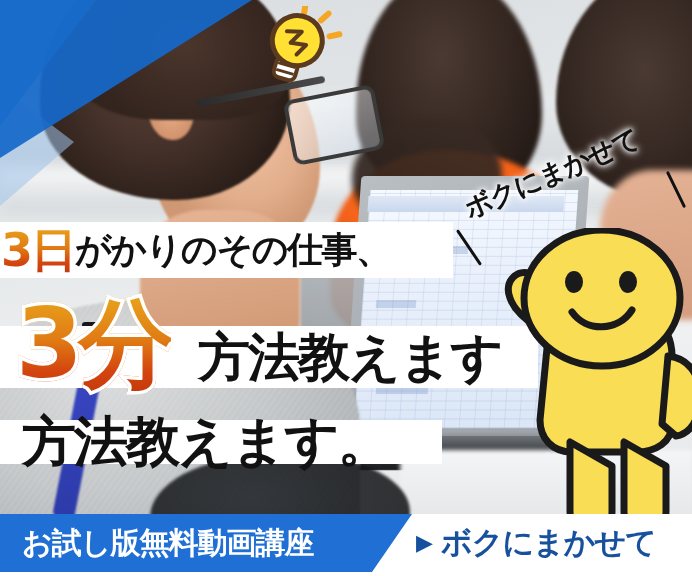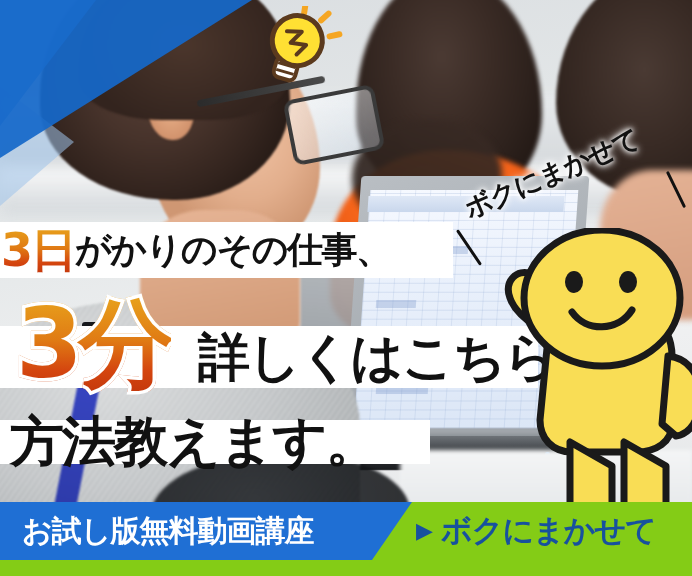--- a/index.html
+++ b/index.html
@@ -224,21 +224,21 @@
   
   .band{
     position:absolute;
     background:#fff;
     box-shadow:0 0 0 0 rgba(0,0,0,0);
     display:flex;align-items:center;
     white-space:nowrap;
   }
   .band-1{left:0;top:222px;width:452px;height:56px;padding-left:1px;}
   .band-2{left:0;top:326px;width:520px;height:62px;padding-left:18px;}
-  .band-3{left:0;top:420px;width:420px;height:44px;padding-left:10px;}
+  .band-3{left:0;top:420px;width:420px;height:44px;padding-left:22px;}
 
   .jp{font-family:"DejaVu Sans","Liberation Sans",sans-serif;font-weight:700;color:#111;letter-spacing:-1px;}
 
   .num-big{
     font-weight:700;
     background:linear-gradient(180deg,#e8a21c 0%,#e07b14 46%,#d4450f 78%,#c5390c 100%);
     -webkit-background-clip:text;background-clip:text;
     color:transparent;
     -webkit-text-fill-color:transparent;
   }
@@ -276,22 +276,22 @@
     position:absolute;background:#111;border-radius:2px;z-index:8;
   }
   .slash-l{left:448px;top:246px;width:42px;height:3px;transform:rotate(56deg);}
   .slash-r{left:656px;top:188px;width:40px;height:3px;transform:rotate(64deg);}
 
   
   .mascot{position:absolute;left:486px;top:228px;width:220px;height:312px;z-index:9;}
 
   
   .cta{
-    position:absolute;left:0;bottom:0;width:692px;height:74px;z-index:12;
-    background:#84cc16;
+    position:absolute;left:0;bottom:0;width:692px;height:62px;z-index:12;
+    background:#ffffff;
   }
   .cta-blue{
     position:absolute;left:0;top:0;width:412px;height:58px;
     background:#1f6fd4;
     clip-path:polygon(0 0,412px 0,372px 58px,0 58px);
     display:flex;align-items:center;
   }
   .cta-blue span{
     margin-left:22px;color:#fff;font-weight:700;font-size:30px;letter-spacing:-1px;
   }
@@ -377,21 +377,21 @@
     </g>
   </svg>
 
   <div class="band band-1">
     <span class="jp num-big line1-num">3日</span>
     <span class="jp line1-rest">がかりのその仕事、</span>
   </div>
 
   <div class="jp num-big line2-num" aria-hidden="true">3分</div>
   <div class="band band-2">
-    <span class="jp line2-rest">詳しくはこちら</span>
+    <span class="jp line2-rest">方法教えます</span>
   </div>
   <div class="jp num-big line2-num-fill">3分</div>
 
   <div class="band band-3">
     <span class="jp line3-text">方法教えます。</span>
   </div>
 
   <div class="slash slash-l"></div>
   <div class="jp speech">ボクにまかせて</div>
   <div class="slash slash-r"></div>

